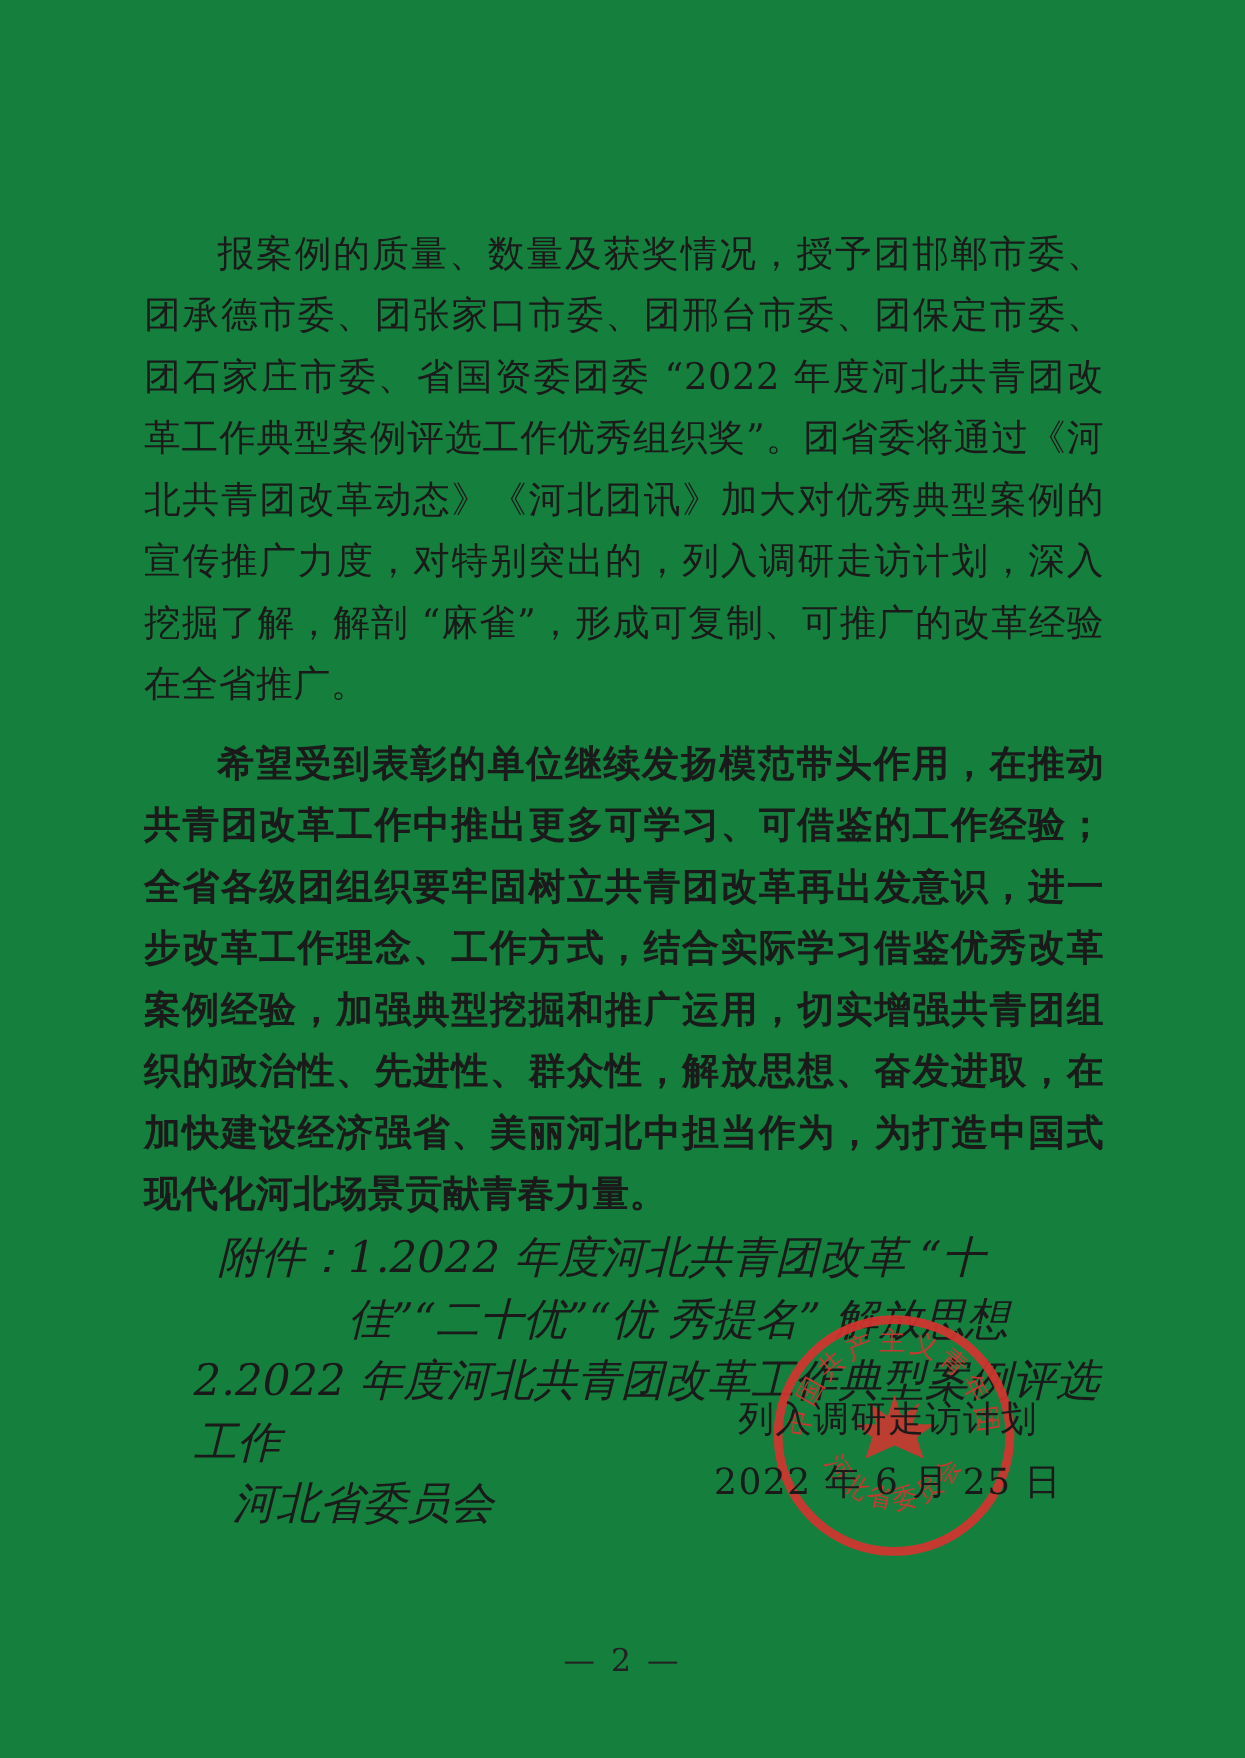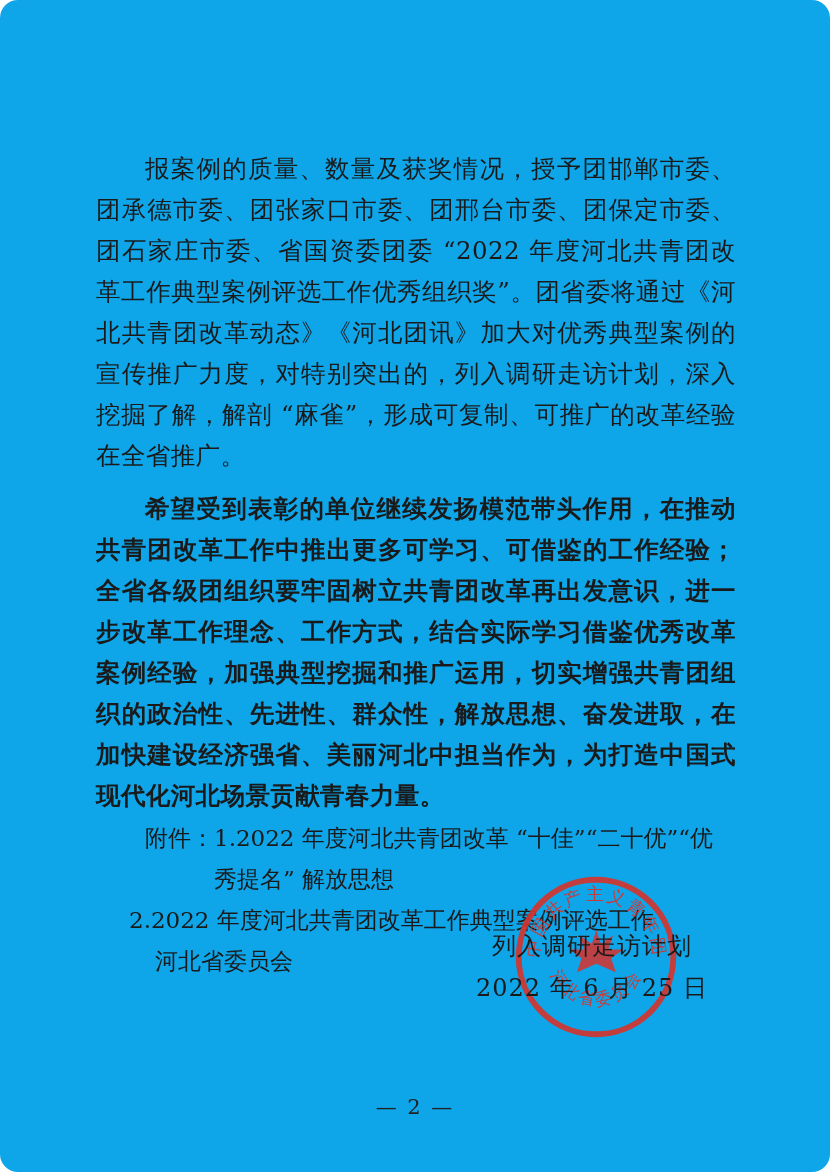--- a/index.html
+++ b/index.html
@@ -13,22 +13,21 @@
     position: relative;
     font-family: "DejaVu Serif", "Liberation Serif", serif;
     color: #1a1a1a;
     overflow: hidden;
   }
   .page {
     position: absolute;
     left: 0; top: 0;
     width: 830px;
     height: 1172px;
-    background: #0ea5e9;
-    border-radius: 18px;
+    background: #15803d;
   }
   .body-area {
     position: absolute;
     left: 96px;
     top: 148px;
     width: 640px;
   }
   .para {
     font-size: 24.5px;
     line-height: 41px;
@@ -37,22 +36,23 @@
     text-justify: inter-character;
     margin: 0 0 2px 0;
     text-indent: 49px;
     font-family: "DejaVu Serif", "Liberation Serif", serif;
   }
   .para.second {
     margin-top: 12px;
     font-weight: bold;
   }
   .attach-block {
-    font-size: 23px;
+    font-size: 29px;
     line-height: 41px;
+    font-style: italic;
   }
   .attach-row {
     display: flex;
     align-items: flex-start;
   }
   .attach-label {
     white-space: nowrap;
     padding-left: 49px;
   }
   .attach-items {

